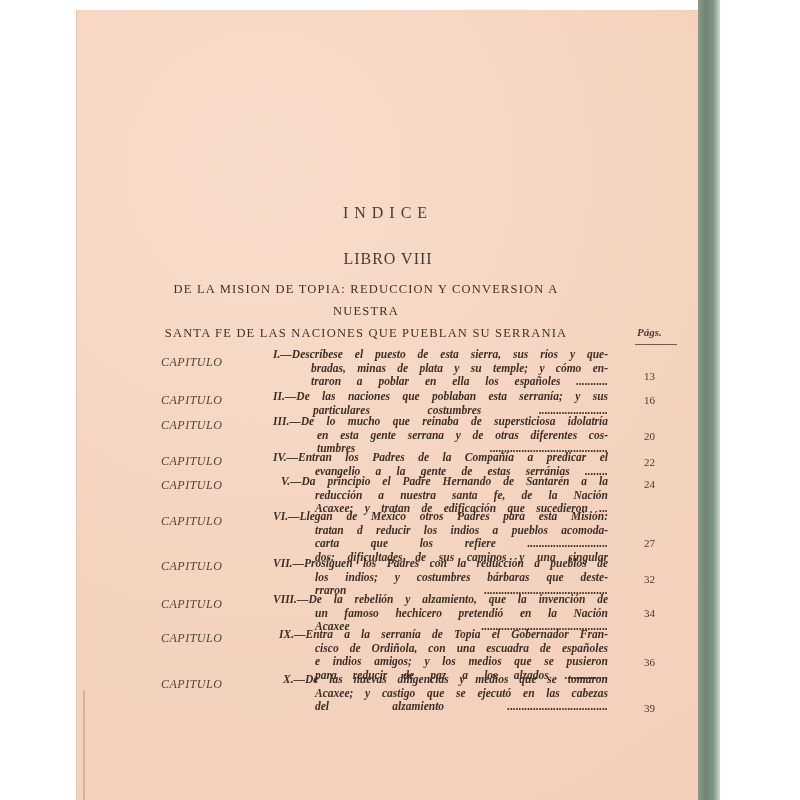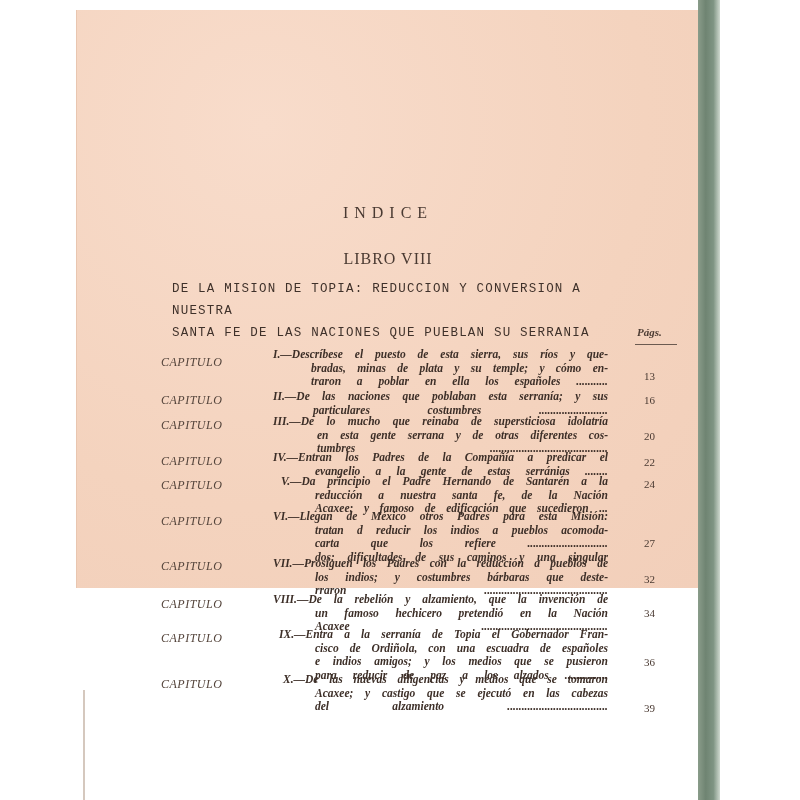--- a/index.html
+++ b/index.html
@@ -1,21 +1,21 @@
 <!DOCTYPE html>
 <html><head>
   <meta charset="utf-8">
   <style>
     html, body { margin:0; padding:0; }
     body {
       width:800px; height:800px; background:#ffffff; position:relative; overflow:hidden;
       font-family:"DejaVu Serif", "Liberation Serif", serif;
     }
     .page {
-      position:absolute; left:76px; top:10px; width:622px; height:578px;
+      position:absolute; left:76px; top:10px; width:622px; height:790px;
       background:#f6d7c3;
       background-image: radial-gradient(circle at 30% 20%, #f8dccb 0%, #f4d3be 60%, #f2cfba 100%);
       border-left:1px solid #e9c6b0;
     }
     .page .fold {
       position:absolute; left:6px; top:680px; width:2px; height:110px; background:#b9a493; opacity:0.6;
     }
     .binding {
       position:absolute; left:698px; top:0; width:22px; height:800px;
       background:linear-gradient(to right,#8a9c8a 0%,#6f8472 35%,#7f9483 70%,#cfd8cf 100%);
@@ -24,23 +24,23 @@
       position:absolute; left:0; width:100%; top:194px; text-align:center;
       font-size:16px; letter-spacing:6px; color:#4a3a32;
       font-family:"Liberation Serif", serif;
     }
     .libro {
       position:absolute; left:0; width:100%; top:240px; text-align:center;
       font-size:16px; letter-spacing:1px; color:#4a3a32;
       font-family:"Liberation Serif", serif;
     }
     .subtitle {
-      position:absolute; left:95px; width:450px; top:268px; text-align:left;
+      position:absolute; left:64px; width:450px; top:268px; text-align:center;
       font-size:12.5px; letter-spacing:1.2px; line-height:22px; color:#3f312a;
-      font-family:Liberation Mono, monospace;
+      font-family:Liberation Serif, serif;
     }
     .pags {
       position:absolute; left:560px; top:316px; font-size:11px; font-style:italic; font-weight:bold; color:#4a3a32;
       font-family:"Liberation Serif", serif;
     }
     .pags-rule {
       position:absolute; left:558px; top:334px; width:42px; height:1px; background:#6b5a50;
     }
     .toc { position:absolute; left:0; top:0; width:100%; }
     .entry { position:absolute; left:0; width:100%; }
@@ -112,21 +112,21 @@
         <span class="line" style="padding-left:42px">evangelio a la gente de estas serránias ........</span>
       </div>
       <div class="pg" style="top:446px">22</div>
     </div>
 
     <div class="entry">
       <div class="cap" style="top:468px">CAPITULO</div>
       <div class="body" style="top:465px">
         <span class="line" style="padding-left:8px">V.—Da principio el Padre Hernando de Santarén a la</span>
         <span class="line" style="padding-left:42px">reducción a nuestra santa fe, de la Nación</span>
-        <span class="line" style="padding-left:42px">Acaxee; y famoso de edificación que sucedieron ...</span>
+        <span class="line" style="padding-left:42px">Acaxee; y tratan de edificación que sucedieron ...</span>
       </div>
       <div class="pg" style="top:468px">24</div>
     </div>
 
     <div class="entry">
       <div class="cap" style="top:504px">CAPITULO</div>
       <div class="body" style="top:500px">
         <span class="line">VI.—Llegan de México otros Padres para esta Misión:</span>
         <span class="line" style="padding-left:42px">tratan d reducir los indios a pueblos acomoda-</span>
         <span class="line" style="padding-left:42px">carta que los refiere ............................</span>

